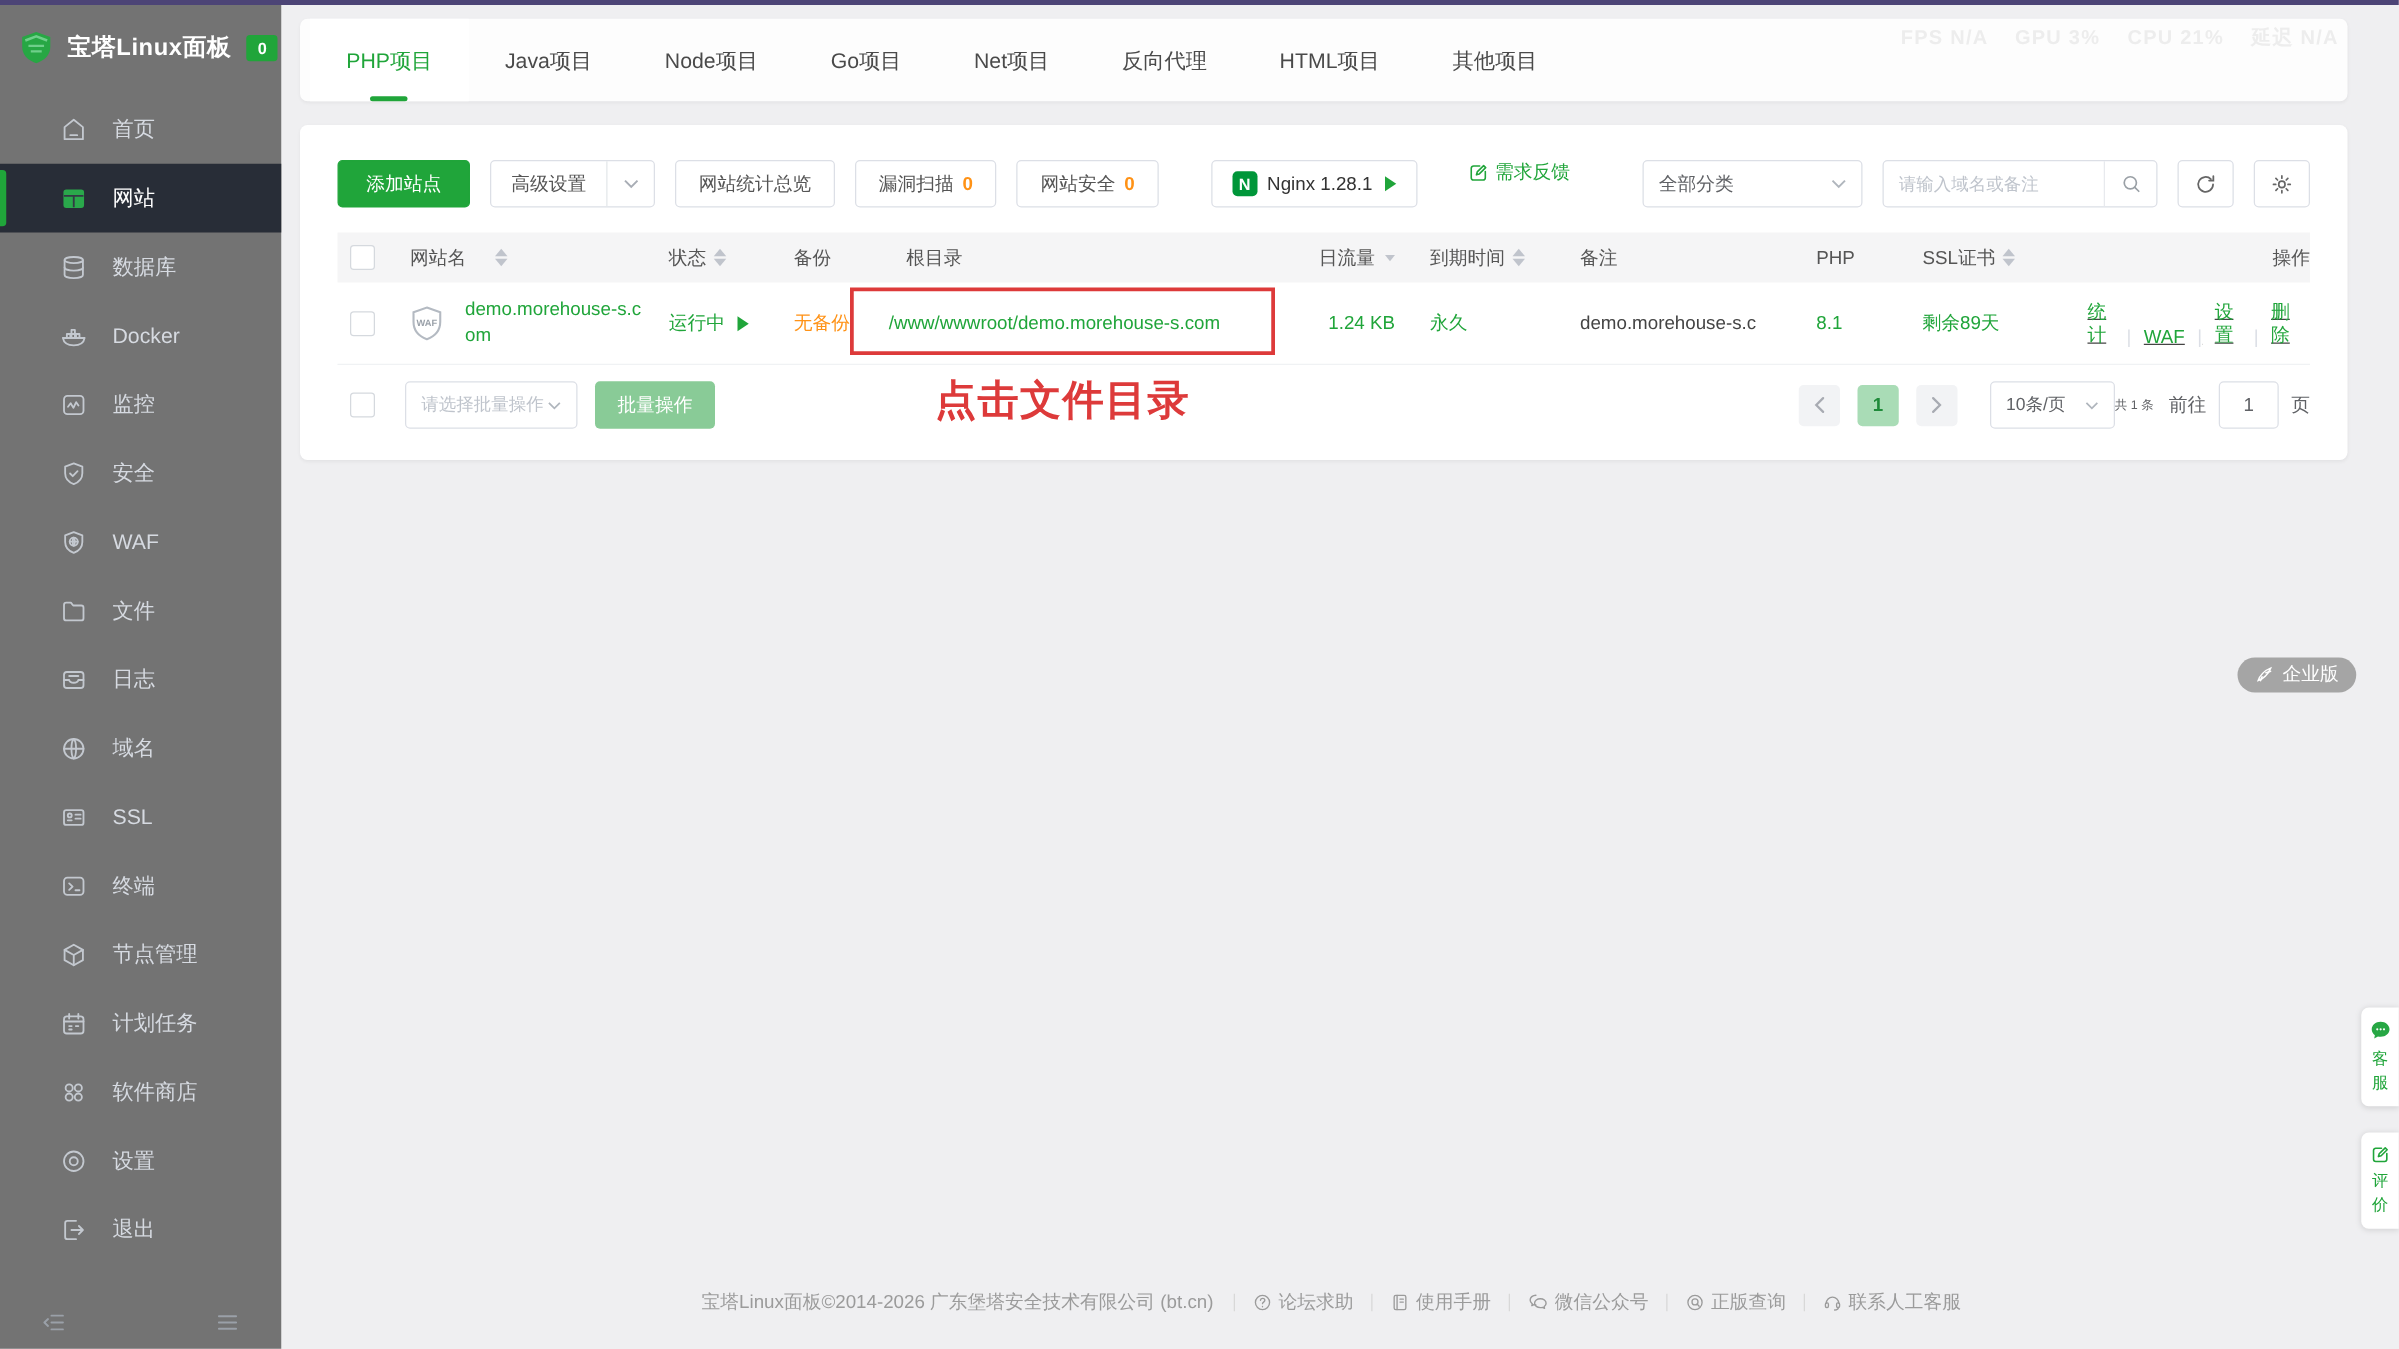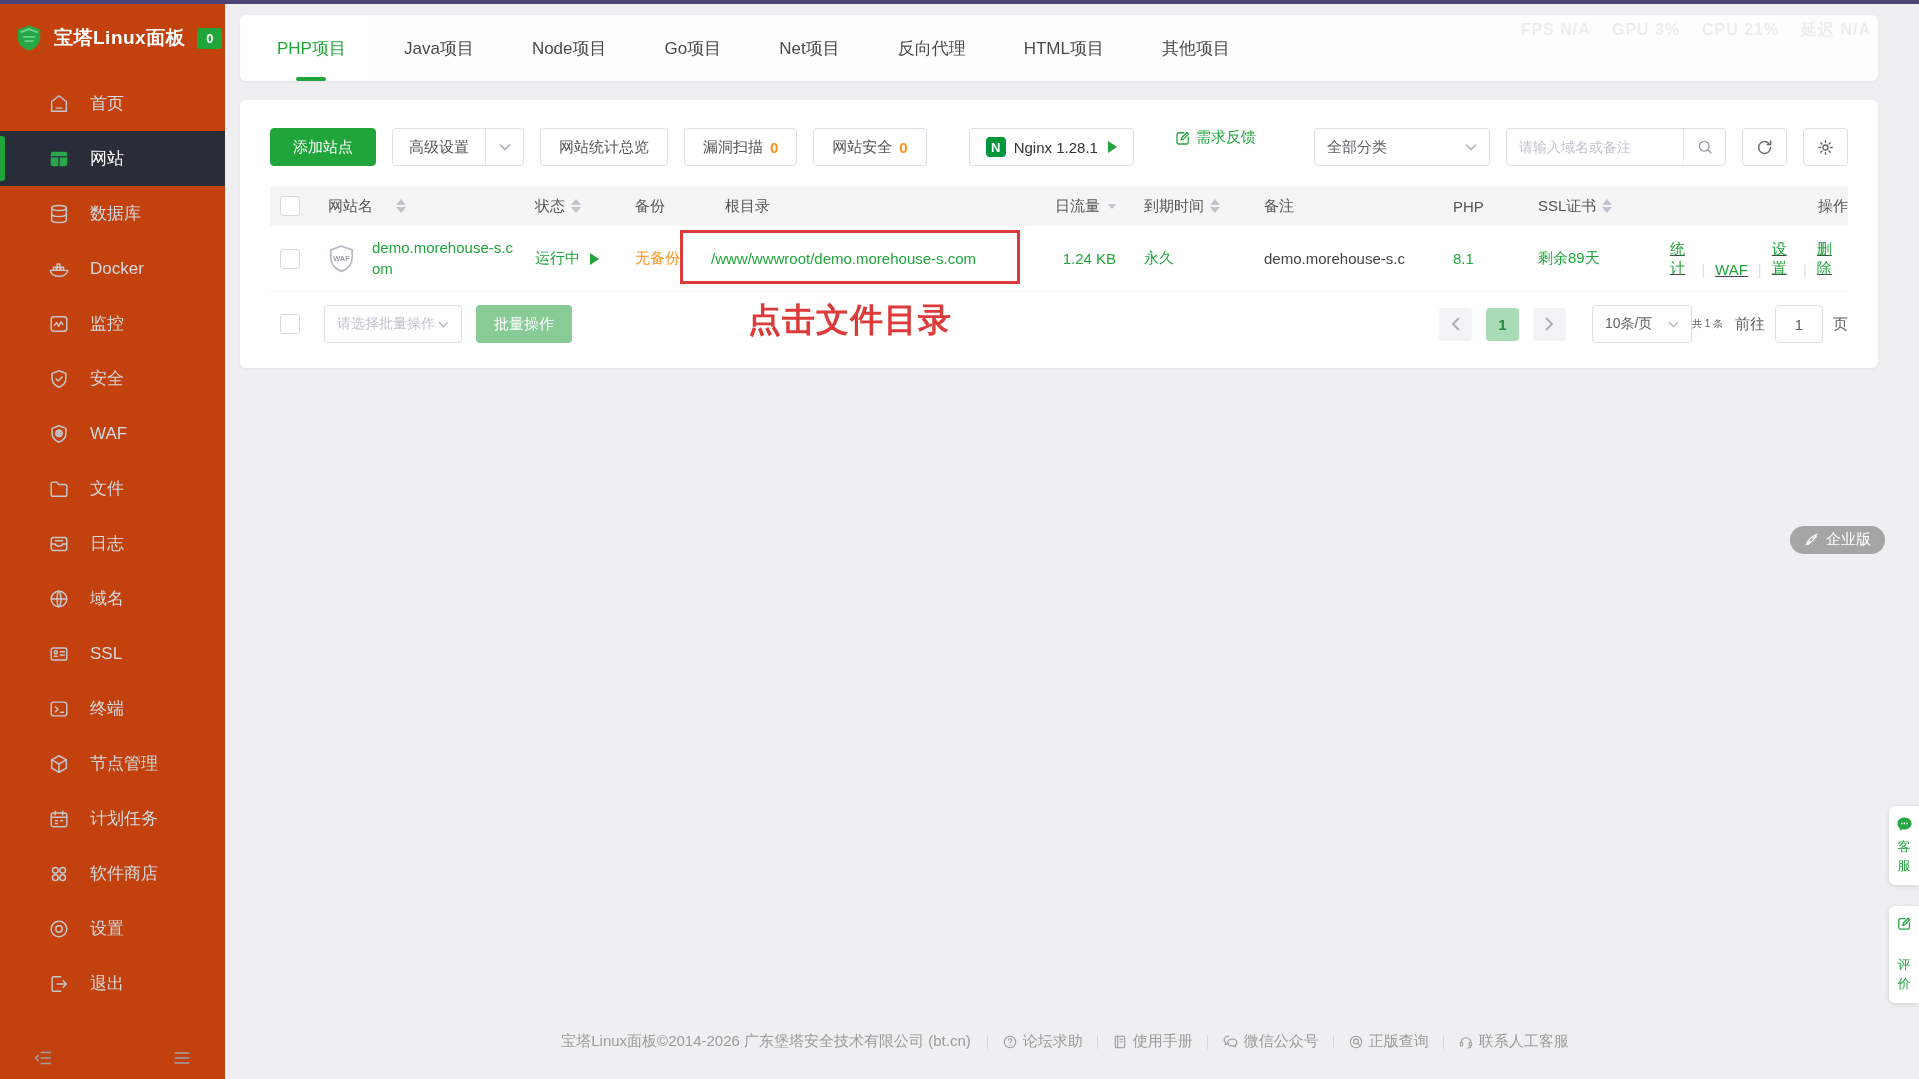--- a/index.html
+++ b/index.html
@@ -1,21 +1,21 @@
 <!DOCTYPE html>
 <html><head>
 <meta charset="utf-8">
 <style>
   html,body{margin:0;padding:0;width:1919px;height:1079px;overflow:hidden;
     font-family:"Liberation Sans","DejaVu Sans",sans-serif;background:#efeff1;}
   *{box-sizing:border-box;}
   .topstrip{position:absolute;top:0;left:0;width:1919px;height:4px;background:#4c4476;z-index:60;}
 
   
-  .sidebar{position:absolute;left:0;top:0;bottom:0;width:225px;background:#c2410c;z-index:40;}
+  .sidebar{position:absolute;left:0;top:0;bottom:0;width:225px;background:#737373;z-index:40;}
   .logo-row{display:flex;align-items:center;height:76px;padding-left:14px;}
   .logo-title{color:#fff;font-size:19px;font-weight:bold;margin-left:10px;letter-spacing:.5px;}
   .logo-badge{background:#20a53a;color:#fff;font-size:13px;font-weight:bold;padding:3px 9px;border-radius:3px;margin-left:12px;}
   .side-item{display:flex;align-items:center;height:55px;padding-left:48px;color:#d6dae1;font-size:17px;cursor:pointer;position:relative;}
   .side-item .sicon{width:22px;height:22px;margin-right:20px;display:flex;align-items:center;justify-content:center;color:#c3c8cf;}
   .side-item.active{background:#282d37;color:#fff;}
   .side-item.active::before{content:"";position:absolute;left:0;top:5px;bottom:5px;width:5px;background:#20a53a;border-radius:0 3px 3px 0;}
   .side-item.active .sicon{color:#2aa84b;}
   .side-bottom{position:absolute;bottom:10px;left:0;right:0;display:flex;justify-content:space-between;padding:0 32px;color:#9aa0a8;}
   .side-bottom .bicon{width:22px;height:22px;cursor:pointer;}
@@ -115,21 +115,21 @@
     color:#9b9b9b;font-size:15px;}
   .f-item{display:flex;align-items:center;gap:5px;padding:0 14px;cursor:pointer;color:#9b9b9b;}
   .f-sep{width:1px;height:14px;background:#d8d8d8;}
   .f-copy{padding-right:16px;}
 
   
   .floatbox{position:absolute;right:0;width:30px;background:#fff;border-radius:6px 0 0 6px;
     box-shadow:0 1px 5px rgba(0,0,0,.13);display:flex;flex-direction:column;align-items:center;
     padding:9px 0;color:#20a53a;cursor:pointer;z-index:50;}
   .fb-service{top:806px;}
-  .fb-review{top:906px;gap:20px;}
+  .fb-review{top:906px;}
   .vtext{width:16px;font-size:13px;line-height:1.45;word-break:break-all;text-align:center;margin-top:4px;}
   .chev{display:inline-flex;}
 </style>
 </head>
 <body>
 
 <div class="topstrip"></div>
 
 <aside class="sidebar">
   <div class="logo-row">

